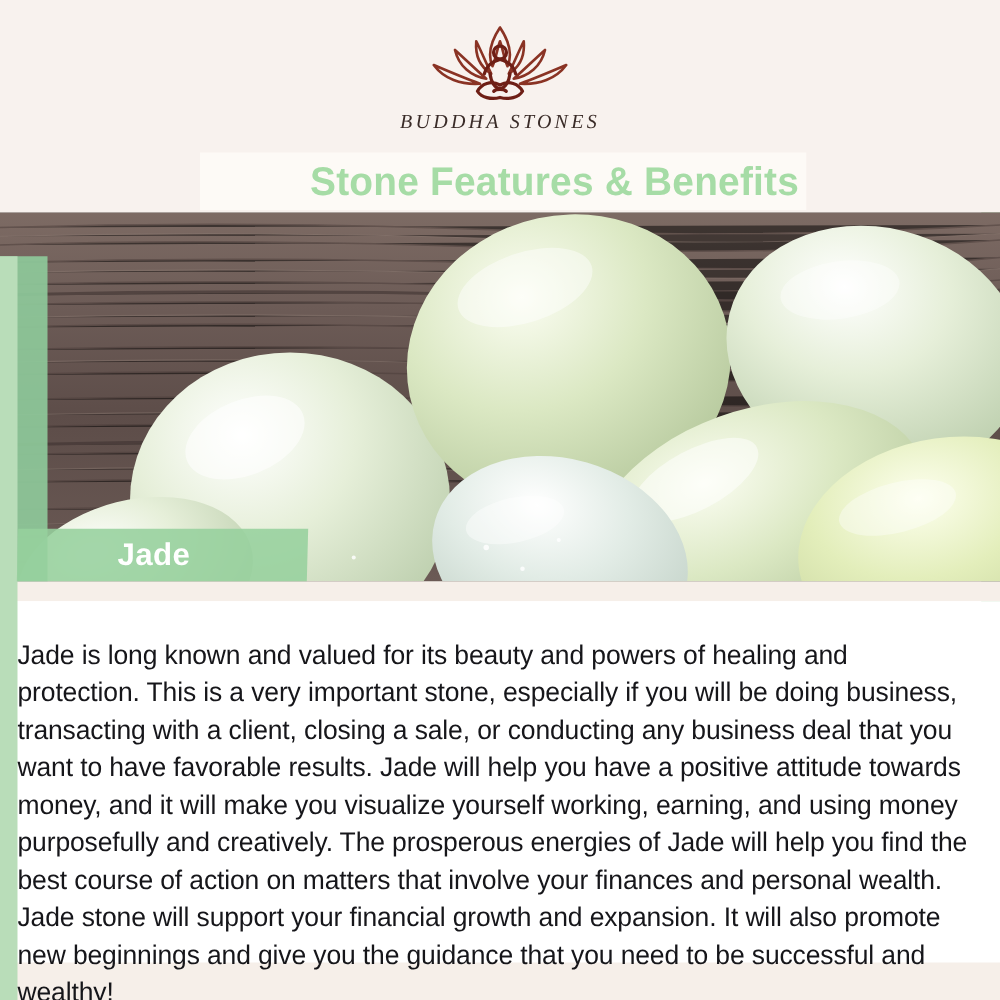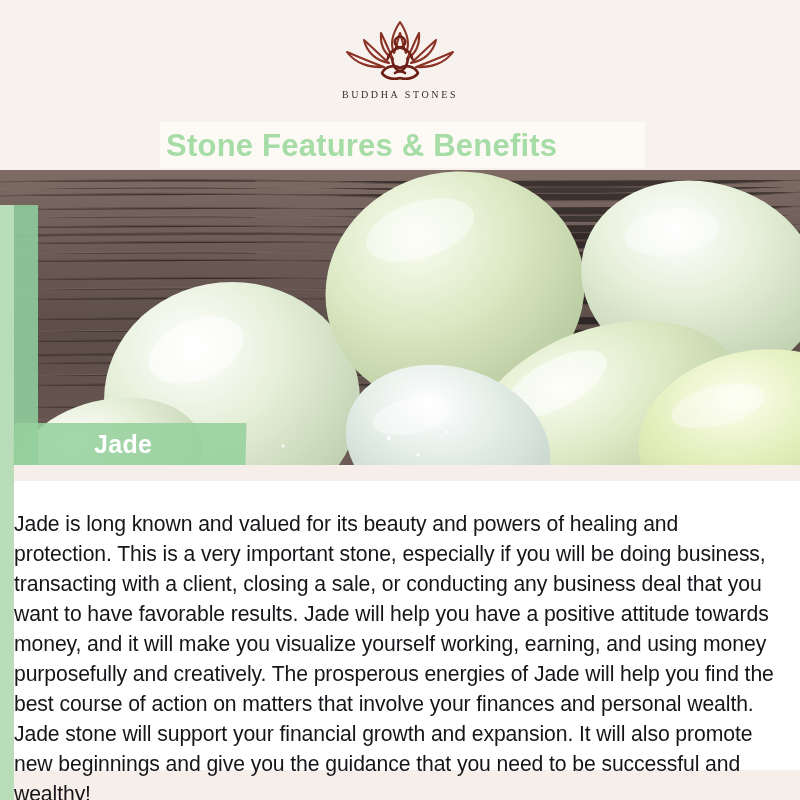--- a/index.html
+++ b/index.html
@@ -69,36 +69,37 @@
   .logo-mark {
     display: block;
     margin: 0 auto;
     width: 126px;
     height: 70px;
   }
   .logo-word {
     display: block;
     margin-top: 3px;
     font-family: "Liberation Serif", serif;
-    font-size: 10px;
+    font-size: 16px;
     letter-spacing: 2.6px;
     color: #3a2c28;
     font-weight: 400;
+    font-style: italic;
   }
 
   
   .title-band {
     position: absolute;
     top: 122px; left: 160px;
     width: 485px; height: 46px;
     background: #fdfaf6;
     z-index: 6;
     display: flex;
     align-items: center;
-    justify-content: flex-start;
+    justify-content: flex-end;
   }
   .title-text {
     font-family: "Liberation Sans Narrow", "Liberation Sans", sans-serif;
     font-size: 32px;
     font-weight: bold;
     color: #a6dcA6;
     color: #a6dca6;
     letter-spacing: .2px;
     transform: scaleX(.97);
     white-space: nowrap;

